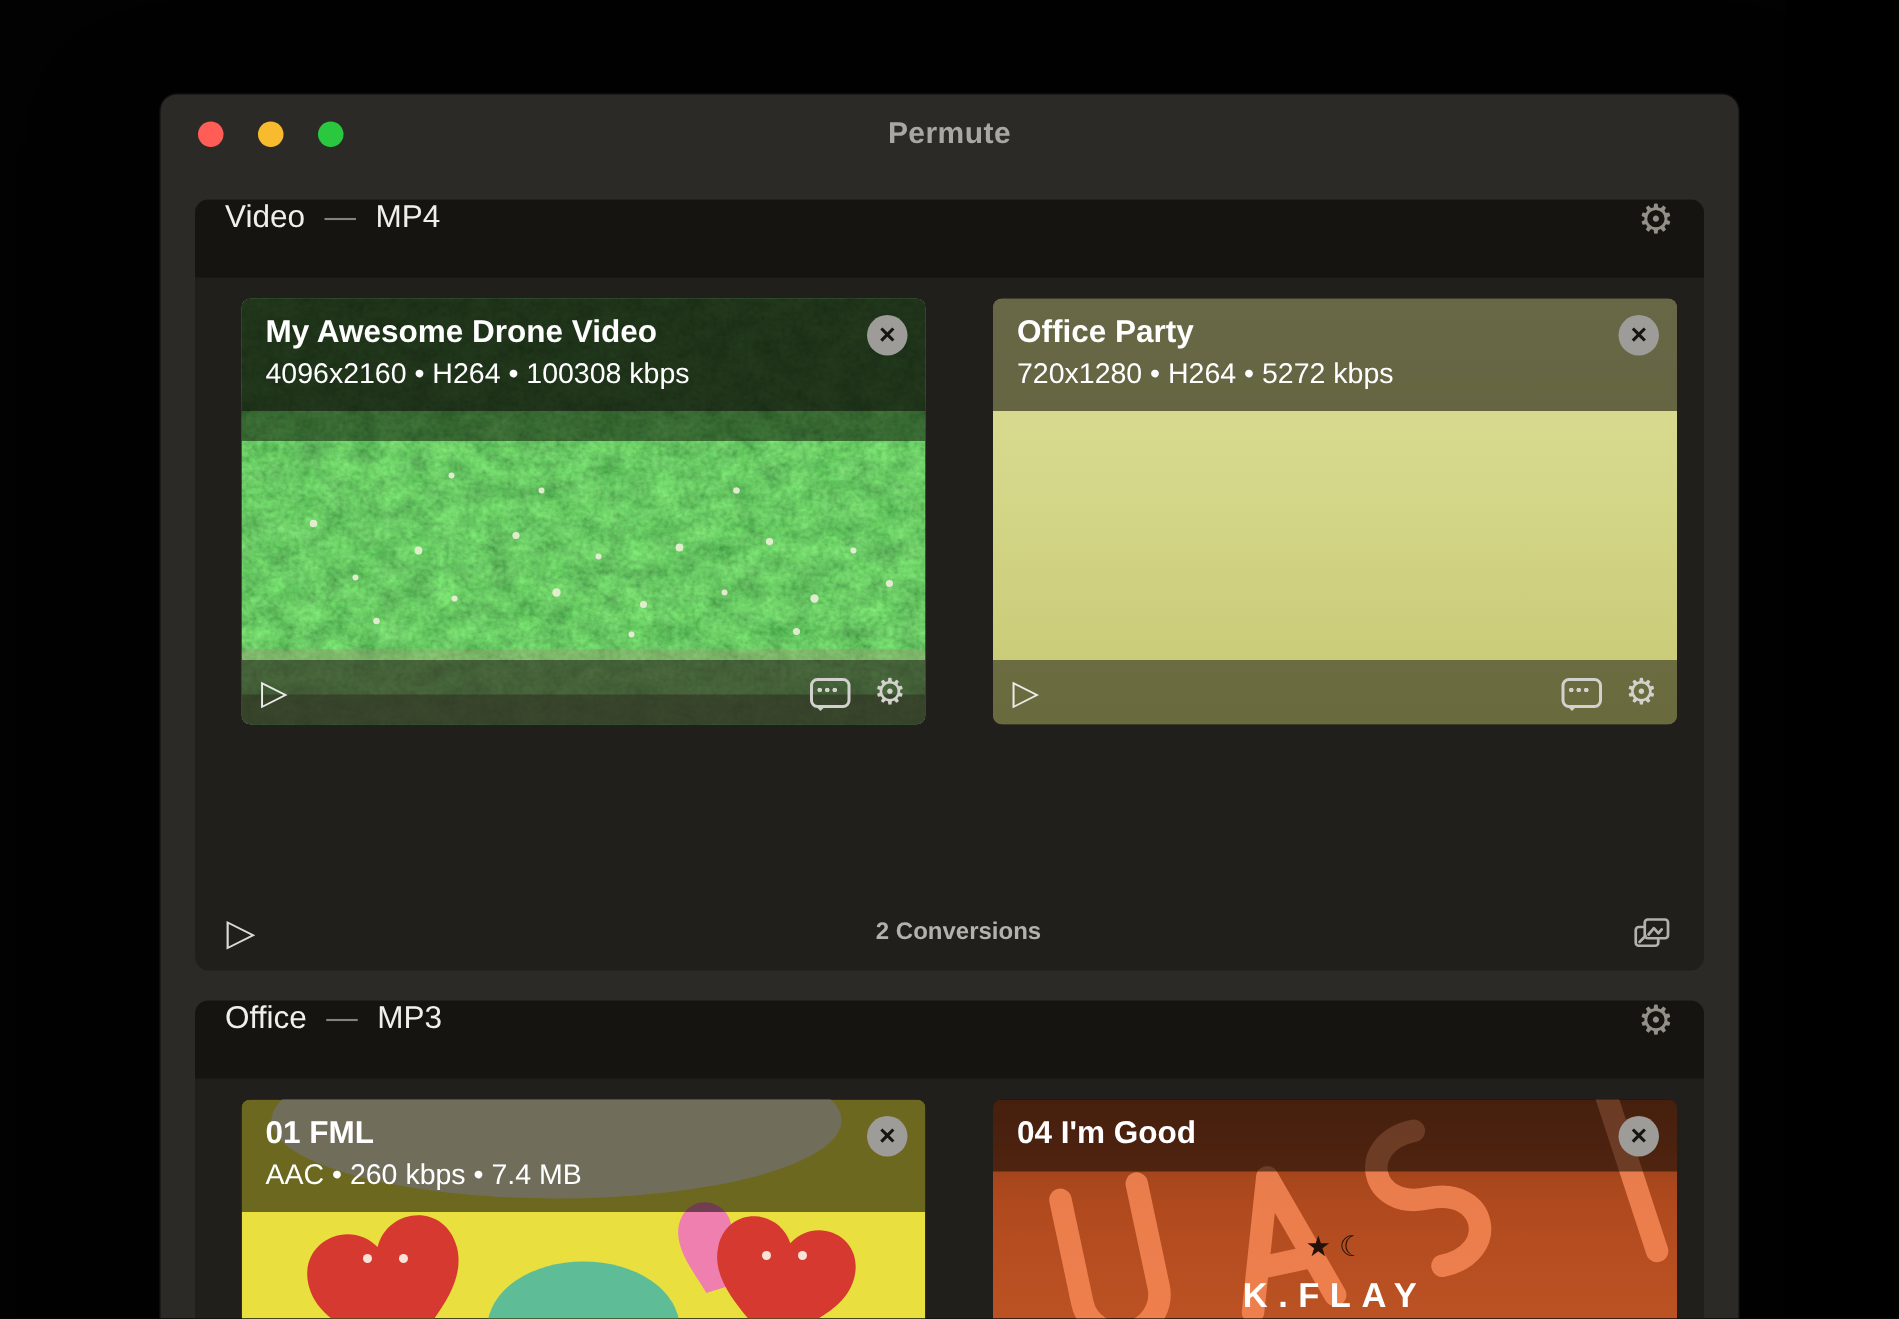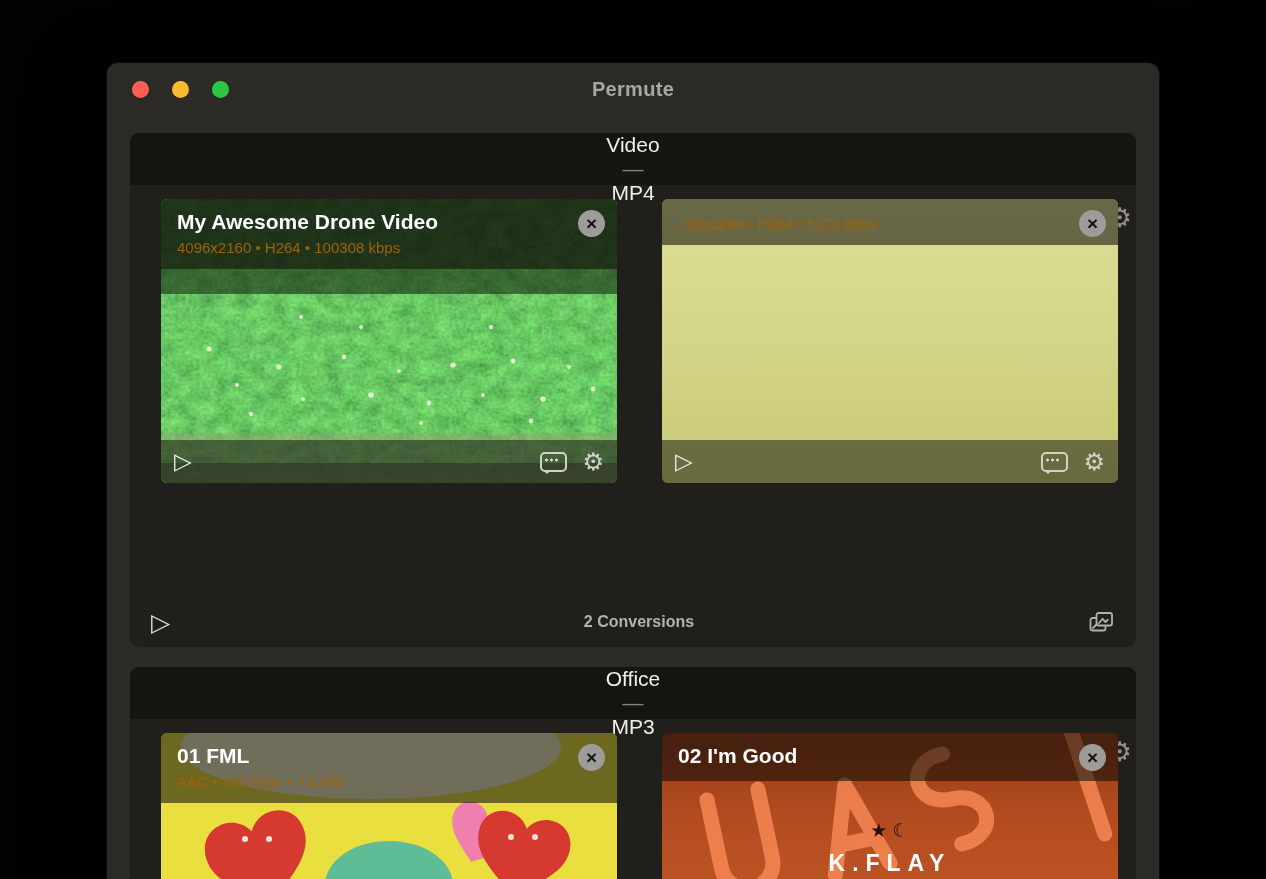--- a/index.html
+++ b/index.html
@@ -18,40 +18,40 @@
   .titlebar{height:52px;position:relative;display:flex;align-items:center;justify-content:center;}
   .traffic{position:absolute;left:25px;top:0;height:100%;display:flex;align-items:center;gap:23px;}
   .light{width:17px;height:17px;border-radius:50%;}
   .light.red{background:#ff5d55;}
   .light.yellow{background:#f8bb2d;}
   .light.green{background:#29c83f;}
   .window-title{font-size:20px;color:#a9a7a3;font-weight:600;letter-spacing:.3px;}
   
   .section{margin:18px 23px 0;background:#211f1c;border-radius:9px;overflow:hidden;}
   .section--audio{margin-top:20px;}
-  .section-header{height:52px;background:#161411;display:flex;align-items:center;padding:0 4px;flex-direction:column;}
+  .section-header{height:52px;background:#161411;display:flex;align-items:flex-start;padding:0 20px;}
   .kind,.format{font-size:21px;color:#f0efec;font-weight:500;}
   .dash{color:#84827d;margin:0 13px;font-size:21px;}
   .header-gear{margin-left:auto;color:#929089;font-size:27px;line-height:1;cursor:default;}
   .cards{display:grid;grid-template-columns:456px 456px;gap:45px;padding:14px 31px 0;}
   .section--video .cards{padding-bottom:114px;}
   .section--audio .cards{padding-bottom:60px;}
   
   .section-footer{height:50px;display:flex;align-items:center;padding:0 21px;position:relative;}
   .play-all{font-size:25px;color:#dcdad6;line-height:1;z-index:1;}
   .status{position:absolute;left:12px;right:0;text-align:center;color:#b3b1ad;font-size:16px;font-weight:700;}
   .export-icon{margin-left:auto;display:flex;align-items:center;z-index:1;}
   
   .card{position:relative;width:456px;height:284px;border-radius:6px;overflow:hidden;background:#101010;}
   .art{position:absolute;inset:0;}
   .art svg{display:block;width:100%;height:100%;}
   .art--office{background:linear-gradient(180deg,#dcde97 0%,#d2d485 55%,#c6c873 100%);}
   .card-top{position:absolute;top:0;left:0;right:0;padding:11px 60px 13px 16px;background:rgba(12,11,8,0.56);}
   .card-title{font-size:21px;font-weight:700;color:#ffffff;white-space:nowrap;overflow:hidden;}
-  .card-meta{font-size:15px;color:#a16207;margin-top:5px;white-space:nowrap;}
+  .card-meta{font-size:19px;color:#ffffff;margin-top:5px;white-space:nowrap;}
   .close-btn{
     position:absolute;top:11px;right:12px;width:27px;height:27px;border-radius:50%;
     background:#9d9c99;color:#15140f;font-size:19px;font-weight:700;line-height:1;
     display:flex;align-items:center;justify-content:center;border:none;padding:0;cursor:default;
     font-family:inherit;
   }
   .card-bottom{
     position:absolute;left:0;right:0;bottom:0;height:43px;background:rgba(12,11,8,0.5);
     display:flex;align-items:center;padding:0 13px;
   }
@@ -154,20 +154,21 @@
             <div class="bottom-right">
               <span class="bubble"></span>
               <span class="gear-sm">⚙</span>
             </div>
           </div>
         </article>
 
         <article class="card">
           <div class="art art--office"></div>
           <div class="card-top">
+            <div class="card-title">Office Party</div>
             <div class="card-meta">720x1280 • H264 • 5272 kbps</div>
           </div>
           <button class="close-btn">×</button>
           <div class="card-bottom">
             <span class="play">▷</span>
             <div class="bottom-right">
               <span class="bubble"></span>
               <span class="gear-sm">⚙</span>
             </div>
           </div>
@@ -261,21 +262,21 @@
                   <rect x="30" y="232" width="6" height="9"></rect>
                 <rect x="52" y="224" width="6" height="9"></rect>
                   <rect x="74" y="236" width="6" height="9"></rect>
                 <rect x="96" y="228" width="6" height="9"></rect>
               </g>
               <text x="228" y="104" text-anchor="middle" font-size="19" font-weight="bold" fill="#24110a" font-family="Liberation Sans, DejaVu Sans, sans-serif">★ ☾</text>
               <text x="228" y="138" text-anchor="middle" font-size="23" font-weight="bold" fill="#ffffff" letter-spacing="7" font-family="Liberation Sans, DejaVu Sans, sans-serif">K.FLAY</text>
             </svg>
           </div>
           <div class="card-top">
-            <div class="card-title">02 I'm Good</div>
+            <div class="card-title">04 I'm Good</div>
           </div>
           <button class="close-btn">×</button>
 
         </article>
       </div>
     </section>
 
   </div>
 </div>
 

